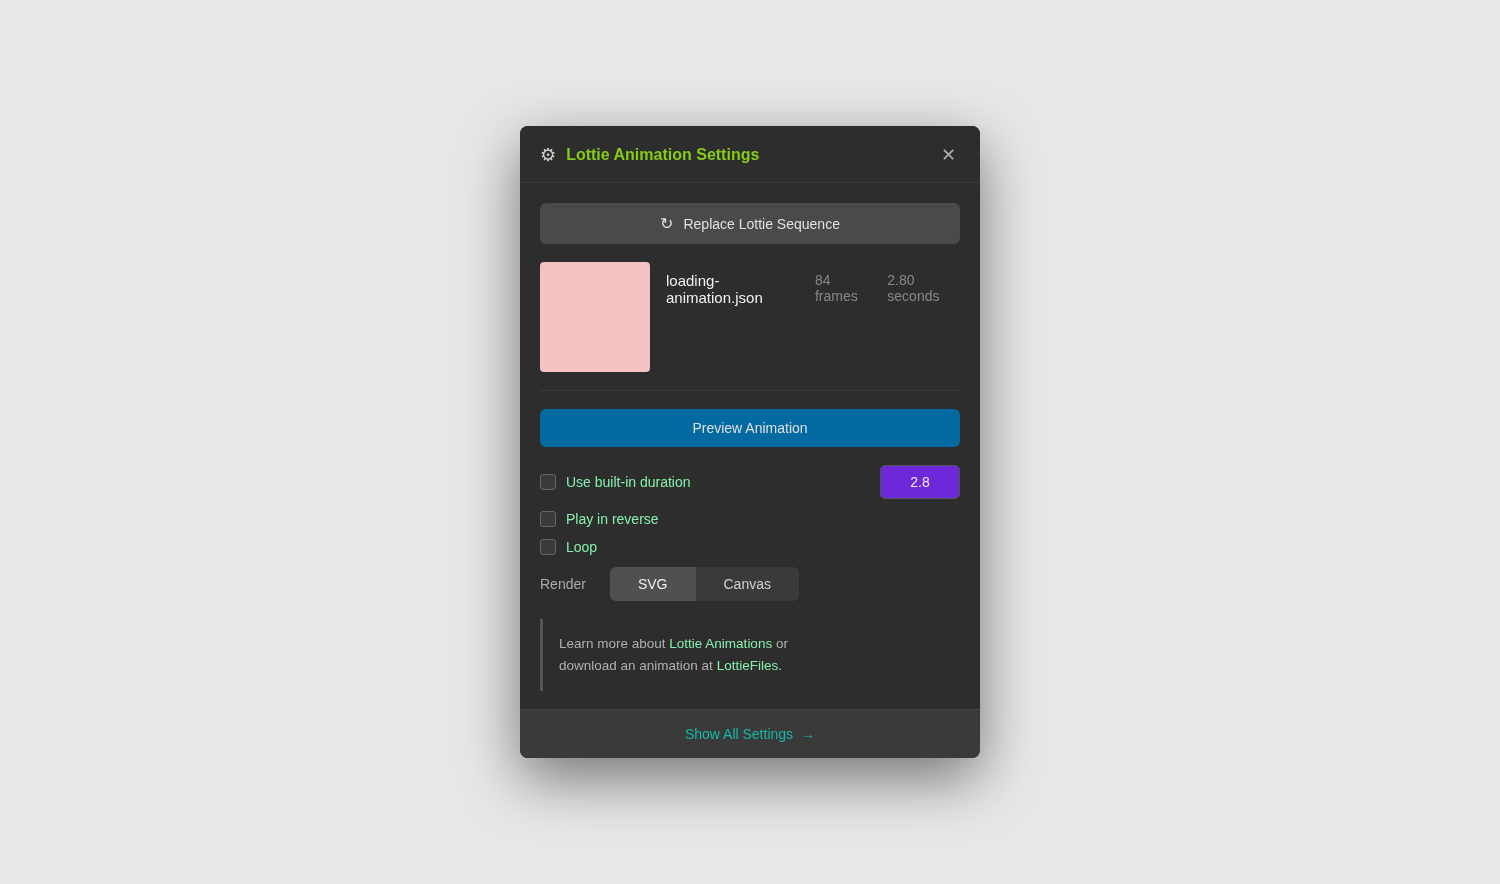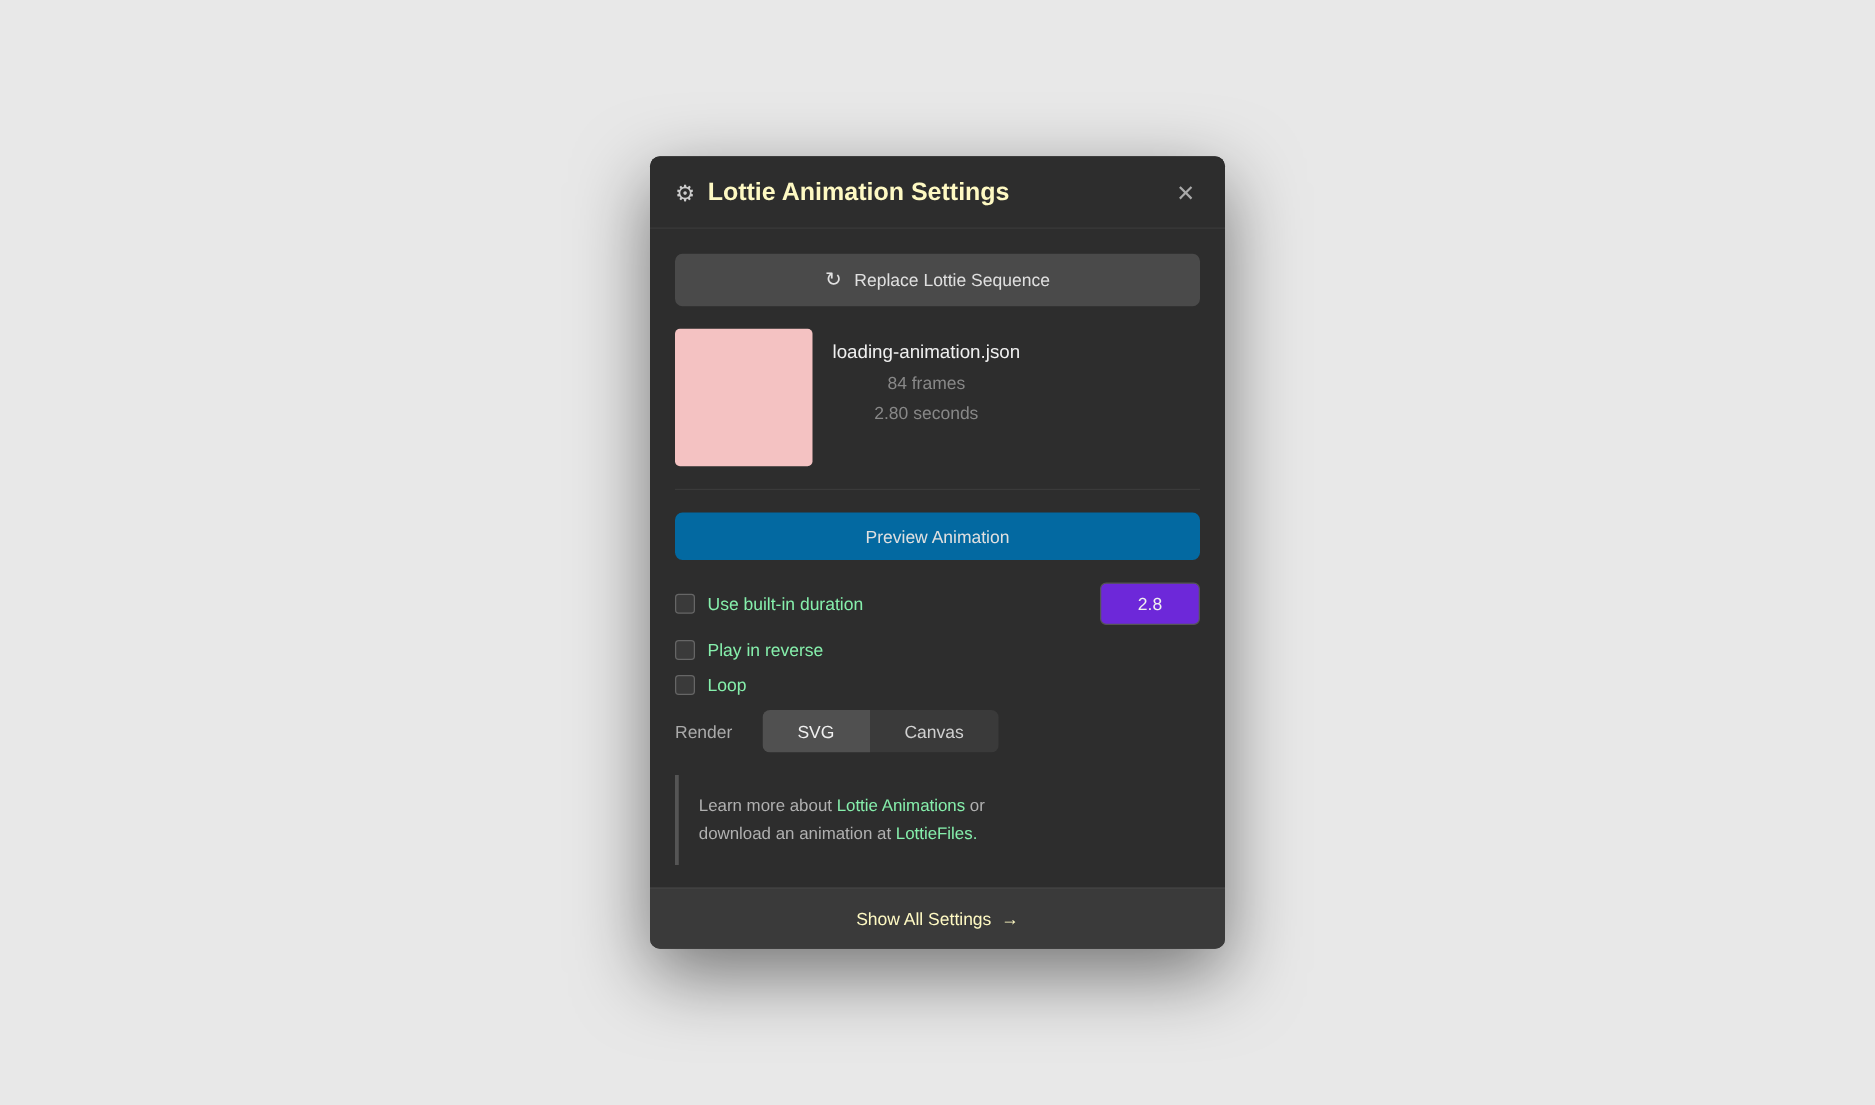--- a/index.html
+++ b/index.html
@@ -40,22 +40,22 @@
       align-items: center;
       gap: 10px;
     }
 
     .gear-icon {
       color: #ccc;
       font-size: 18px;
     }
 
     .dialog-title {
-      color: #fef9c3;
-      font-size: 20px;
+      color: #84cc16;
+      font-size: 16px;
       font-weight: 600;
     }
 
     .close-button {
       background: none;
       border: none;
       color: #aaa;
       font-size: 18px;
       cursor: pointer;
       padding: 2px 4px;
@@ -97,25 +97,23 @@
     .file-thumbnail {
       width: 110px;
       height: 110px;
       background: #f4c2c2;
       border-radius: 4px;
       flex-shrink: 0;
     }
 
     .file-details {
       display: flex;
-      flex-direction: column;
       justify-content: center;
       padding-top: 10px;
-      gap: 8px;
-      text-align: center;
+      gap: 18px;
     }
 
     .file-name {
       color: #f0f0f0;
       font-size: 15px;
       font-weight: 500;
     }
 
     .file-meta {
       color: #888;
@@ -240,21 +238,21 @@
     .info-link {
       color: #86efac;
       text-decoration: none;
     }
 
     .show-all-button {
       width: 100%;
       background: #3a3a3a;
       border: none;
       border-top: 1px solid #444;
-      color: #fef9c3;
+      color: #14b8a6;
       font-size: 14px;
       padding: 16px;
       cursor: pointer;
       display: flex;
       align-items: center;
       justify-content: center;
       gap: 8px;
     }
   </style>
 </head>

